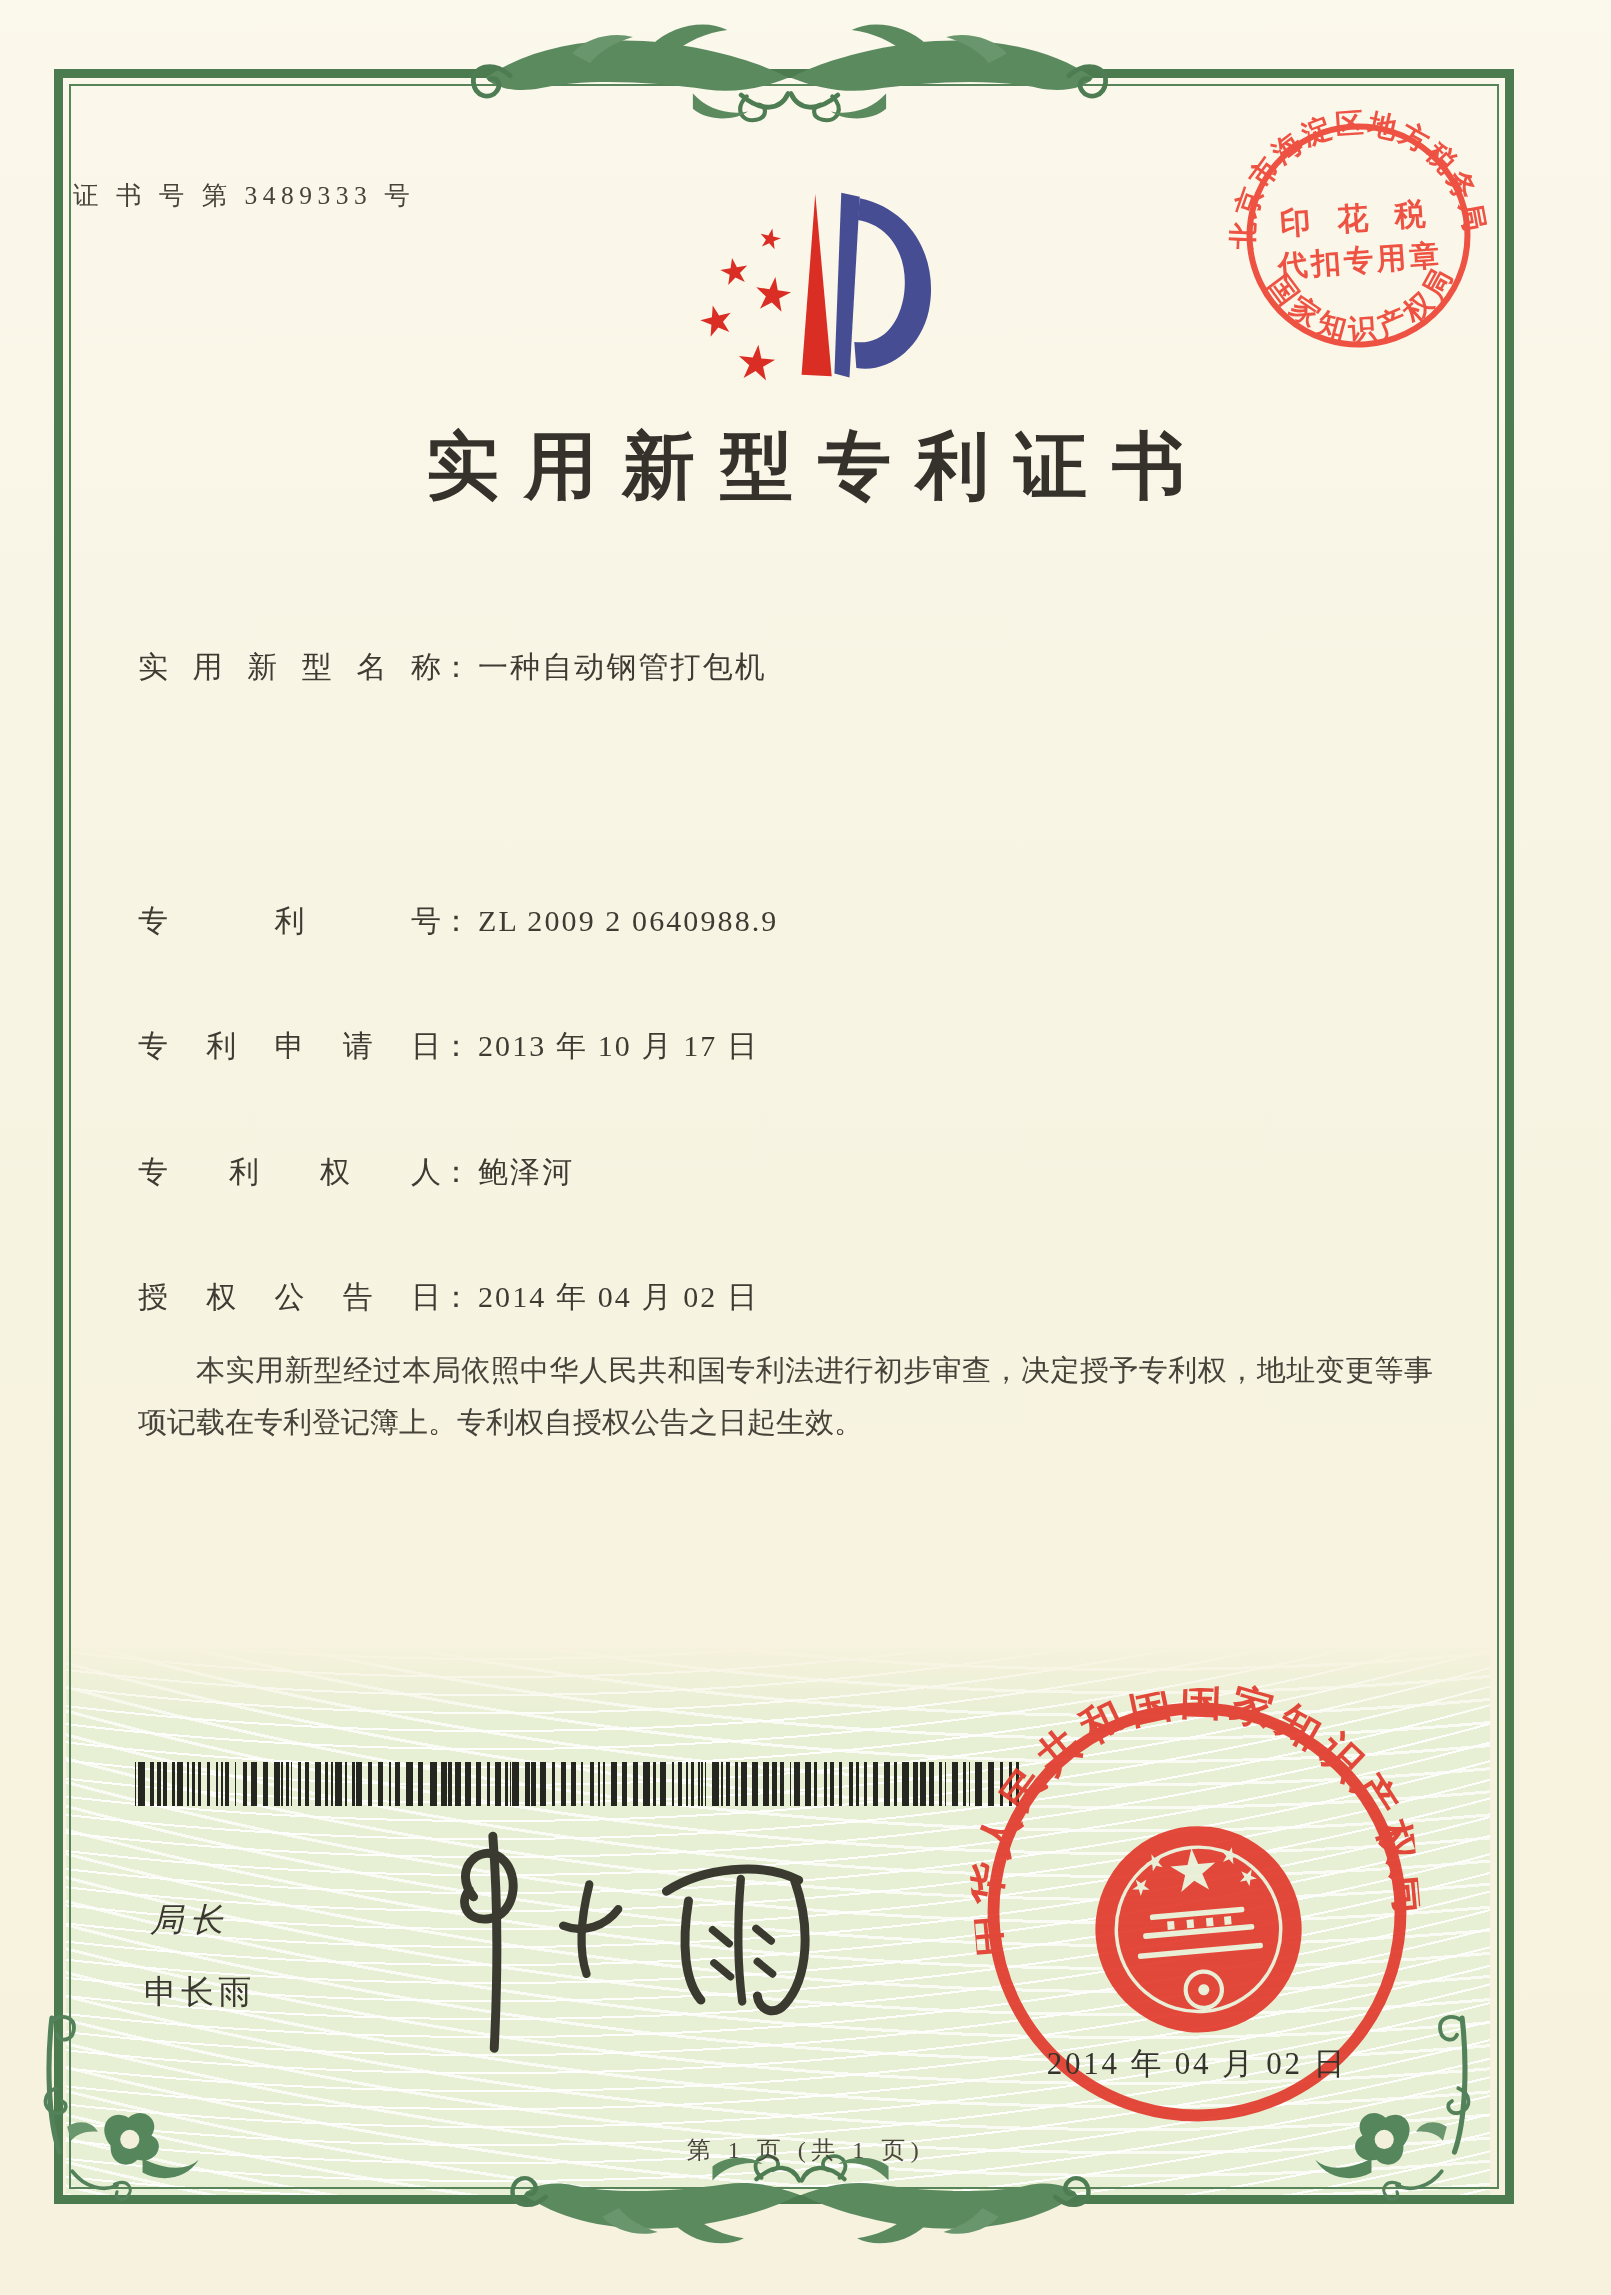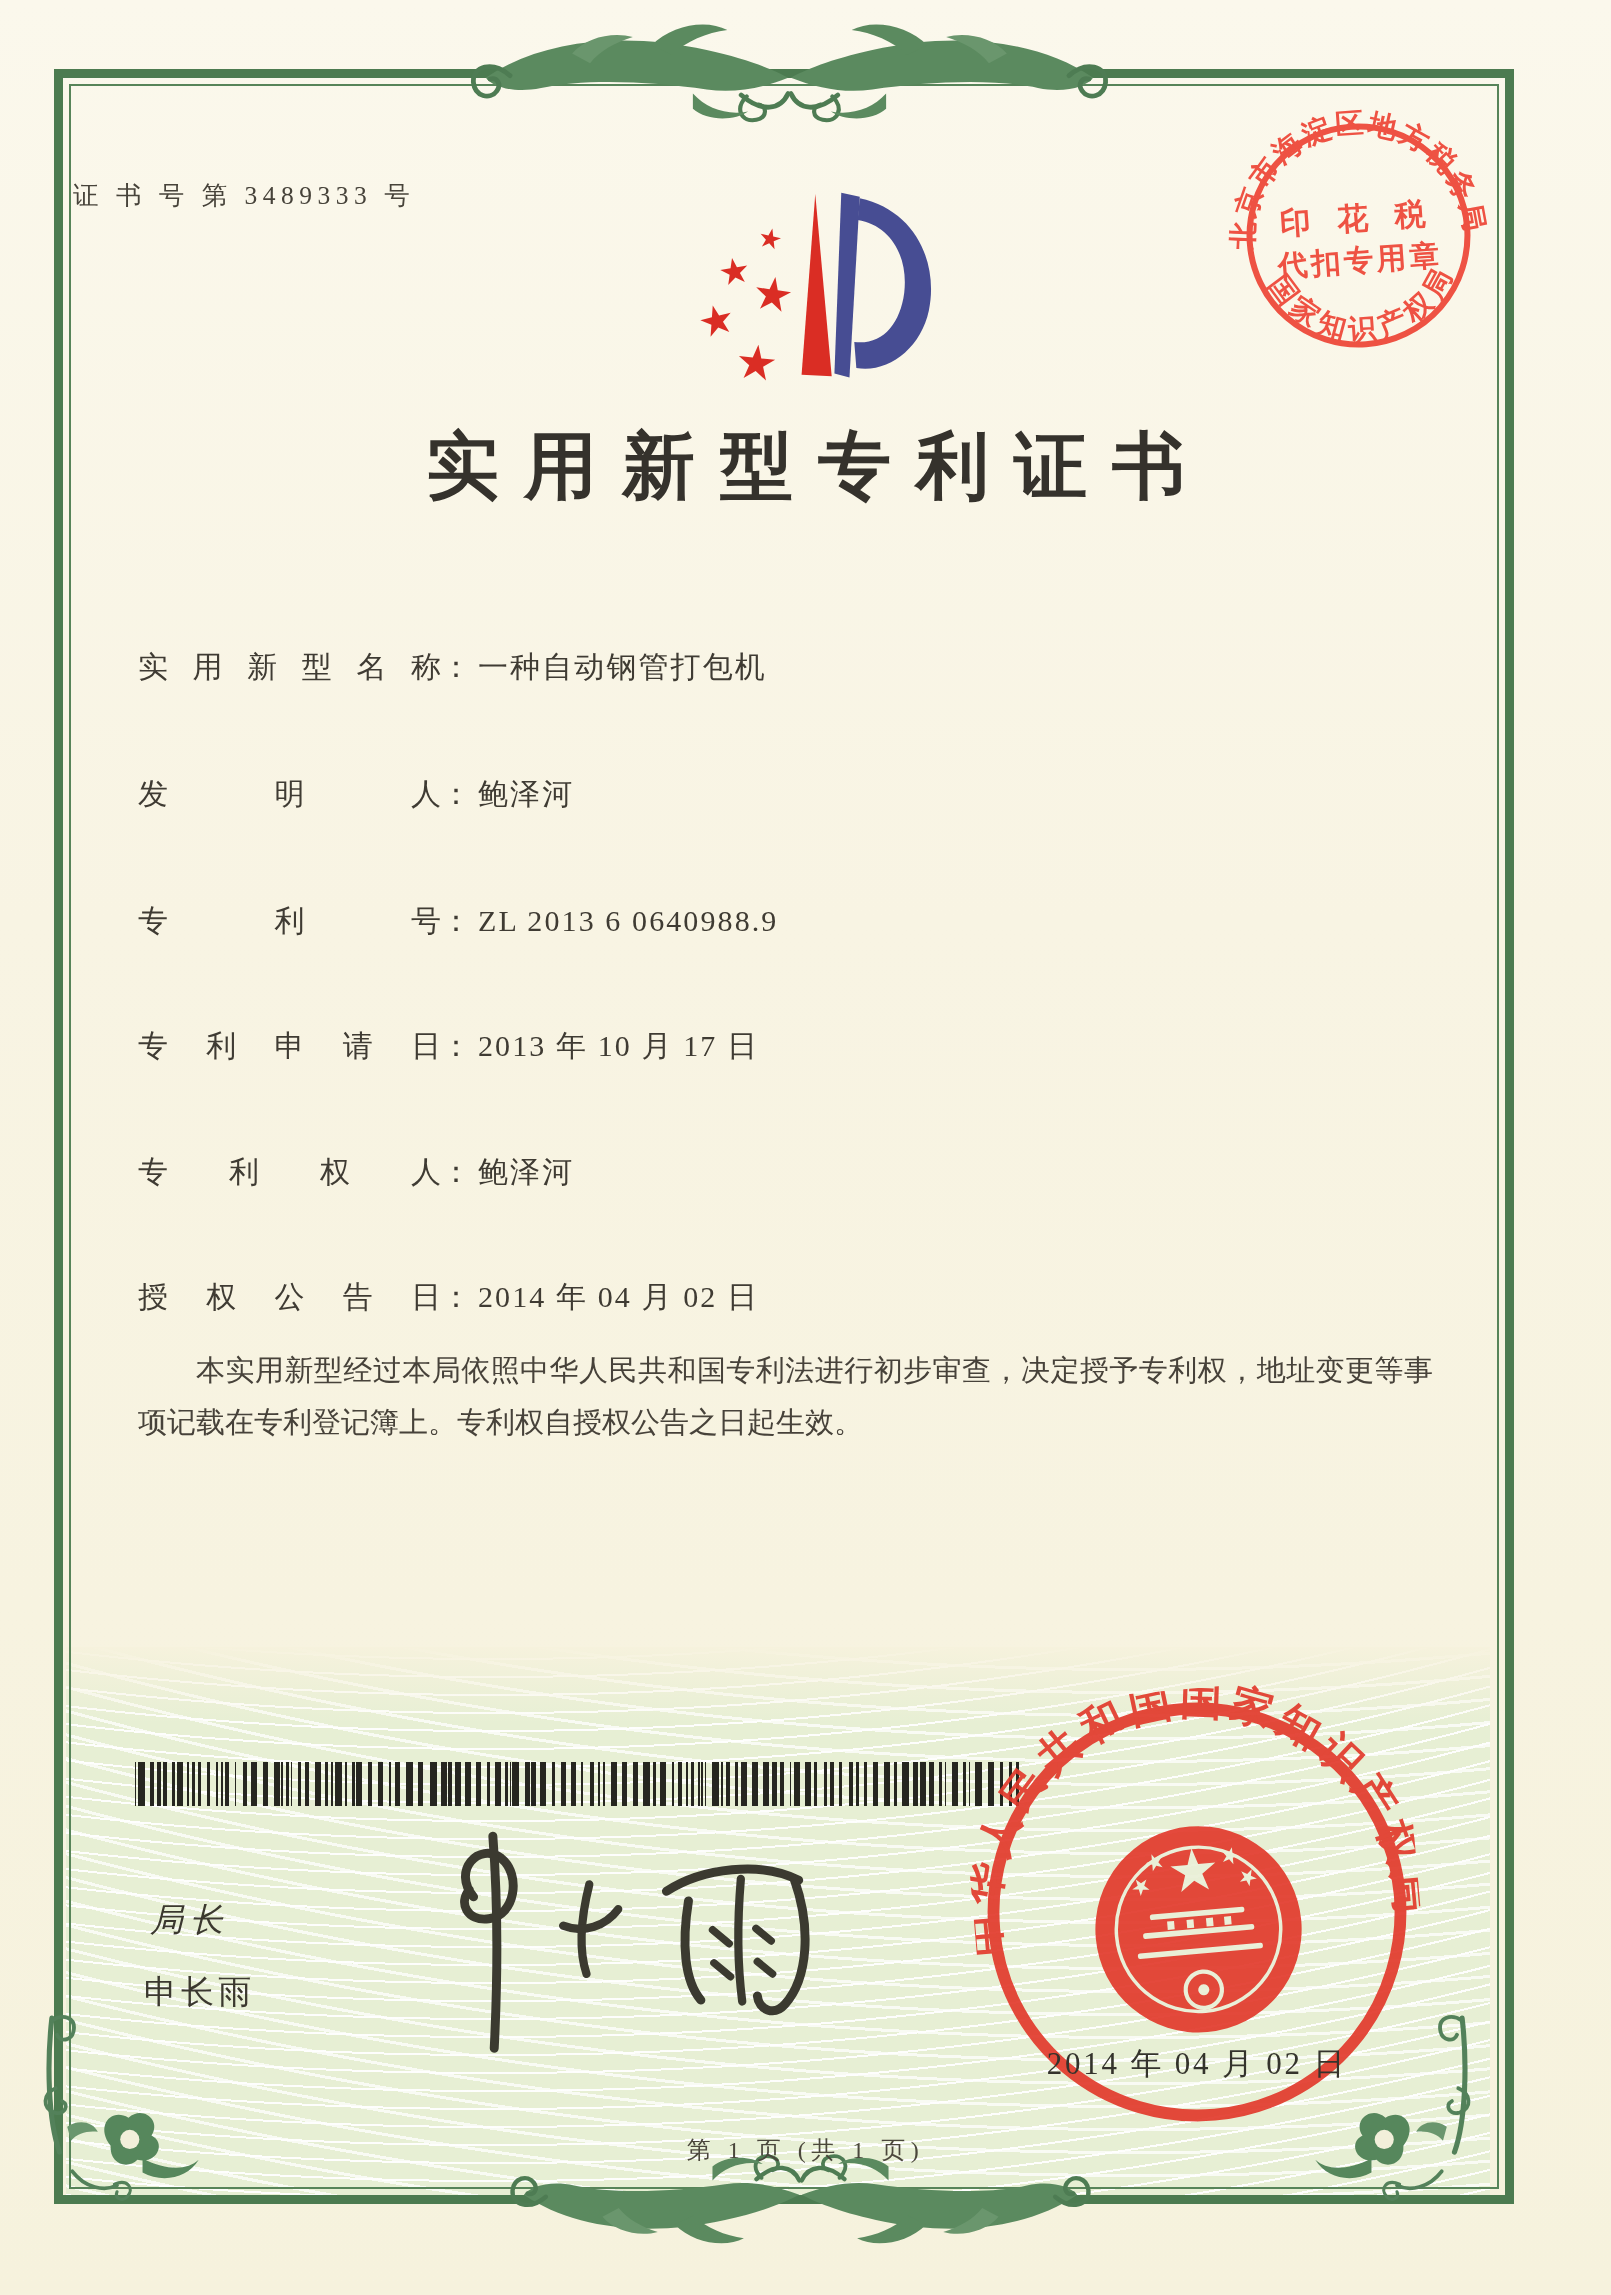--- a/index.html
+++ b/index.html
@@ -162,25 +162,22 @@
     </text>
     <text x="200" y="190" text-anchor="middle" font-size="46" font-weight="bold" fill="#ee4637" letter-spacing="14">印 花 税</text>
     <text x="200" y="252" text-anchor="middle" font-size="44" font-weight="bold" fill="#ee4637" letter-spacing="5">代扣专用章</text>
   </svg>
 
   <div class="abs title z3">实用新型专利证书</div>
 
   <div class="abs frow r0 z3">
     <span class="flabel">实用新型名称</span><span class="fcolon">：</span><span class="fvalue">一种自动钢管打包机</span>
   </div>
-  <div class="abs frow r1 z3">
-    <span class="flabel">发明人</span><span class="fcolon">：</span><span class="fvalue">鲍泽河</span>
-  </div>
   <div class="abs frow r2 z3">
-    <span class="flabel">专利号</span><span class="fcolon">：</span><span class="fvalue">ZL 2013 6 0640988.9</span>
+    <span class="flabel">专利号</span><span class="fcolon">：</span><span class="fvalue">ZL 2009 2 0640988.9</span>
   </div>
   <div class="abs frow r3 z3">
     <span class="flabel">专利申请日</span><span class="fcolon">：</span><span class="fvalue">2013 年 10 月 17 日</span>
   </div>
   <div class="abs frow r4 z3">
     <span class="flabel">专利权人</span><span class="fcolon">：</span><span class="fvalue">鲍泽河</span>
   </div>
   <div class="abs frow r5 z3">
     <span class="flabel">授权公告日</span><span class="fcolon">：</span><span class="fvalue">2014 年 04 月 02 日</span>
   </div>

